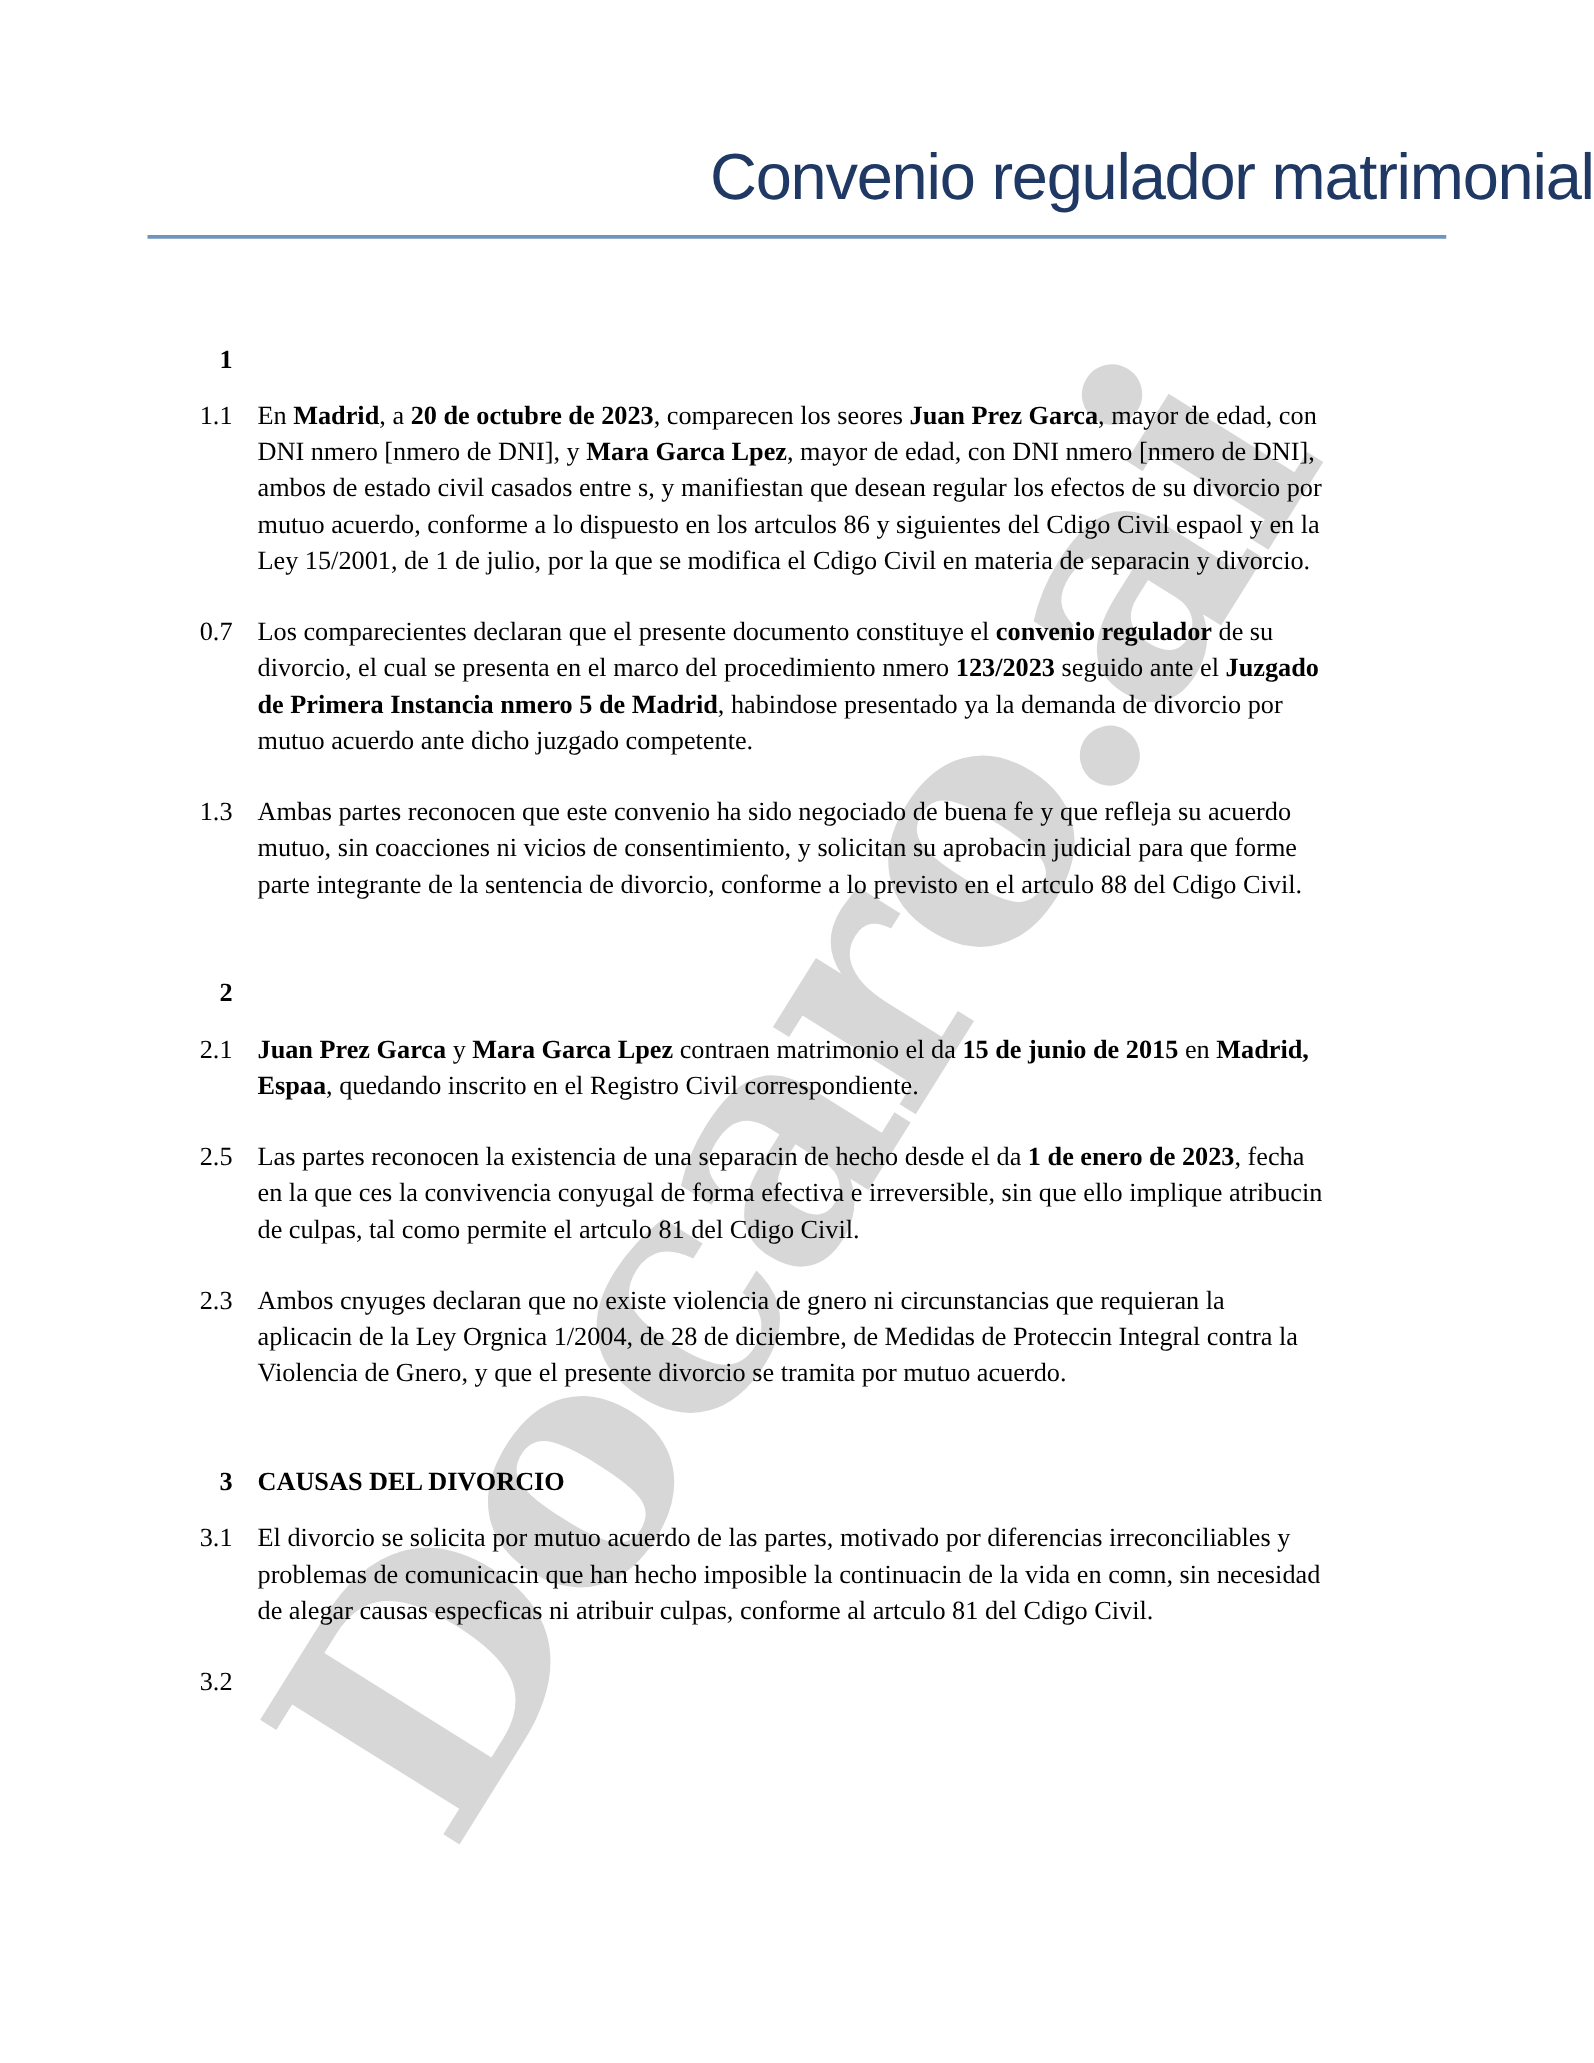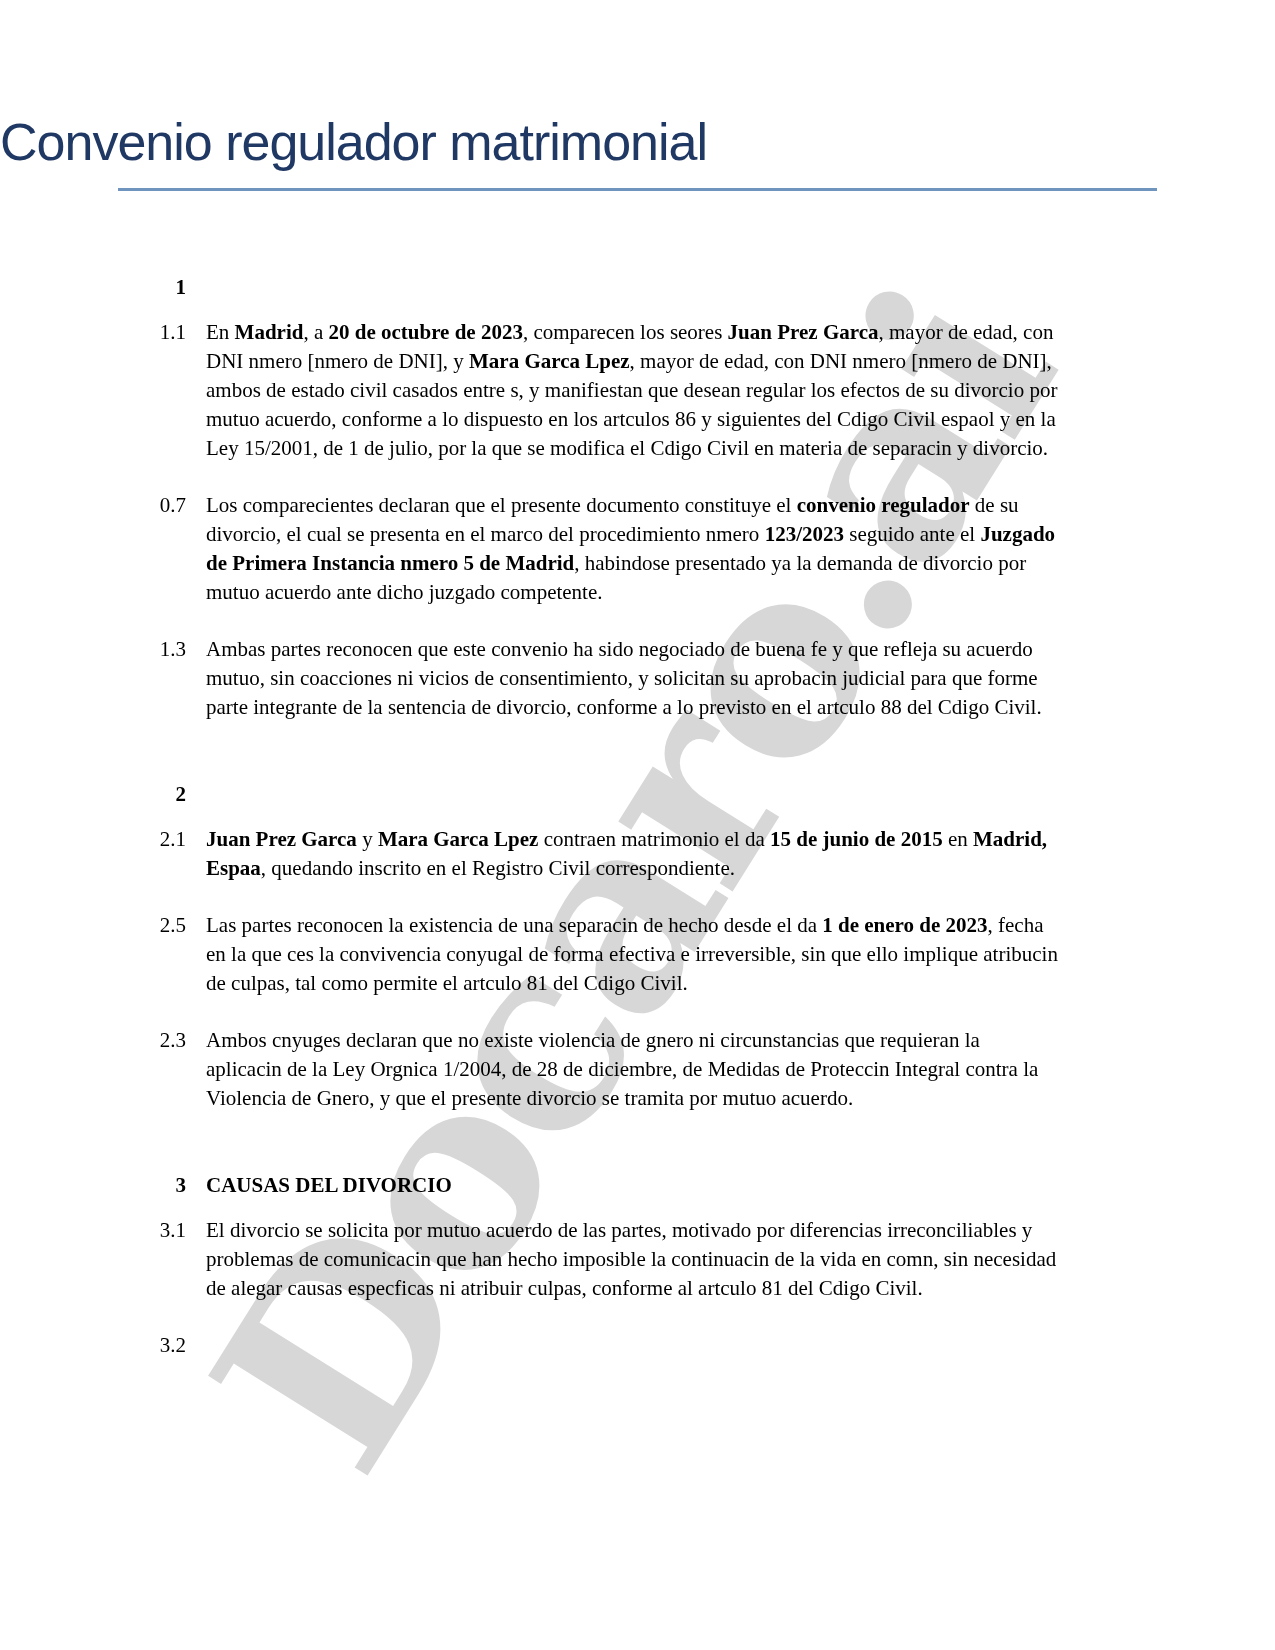--- a/index.html
+++ b/index.html
@@ -23,21 +23,21 @@
     letter-spacing: -7px;
     color: var(--watermark-color, #d7d7d7);
     white-space: nowrap;
     z-index: 0;
     user-select: none;
   }
   .content { position: relative; z-index: 1; }
   .doc-title {
     margin: 0;
     padding-top: 110px;
-    text-align: left;
+    text-align: right;
     font-family: "Liberation Sans", sans-serif;
     font-weight: 400;
     font-size: 52px;
     line-height: 64px;
     letter-spacing: -1px;
     color: var(--title-color, #1f3864);
   }
   .title-rule {
     height: 3px;
     margin: 14px 118px 0 118px;

